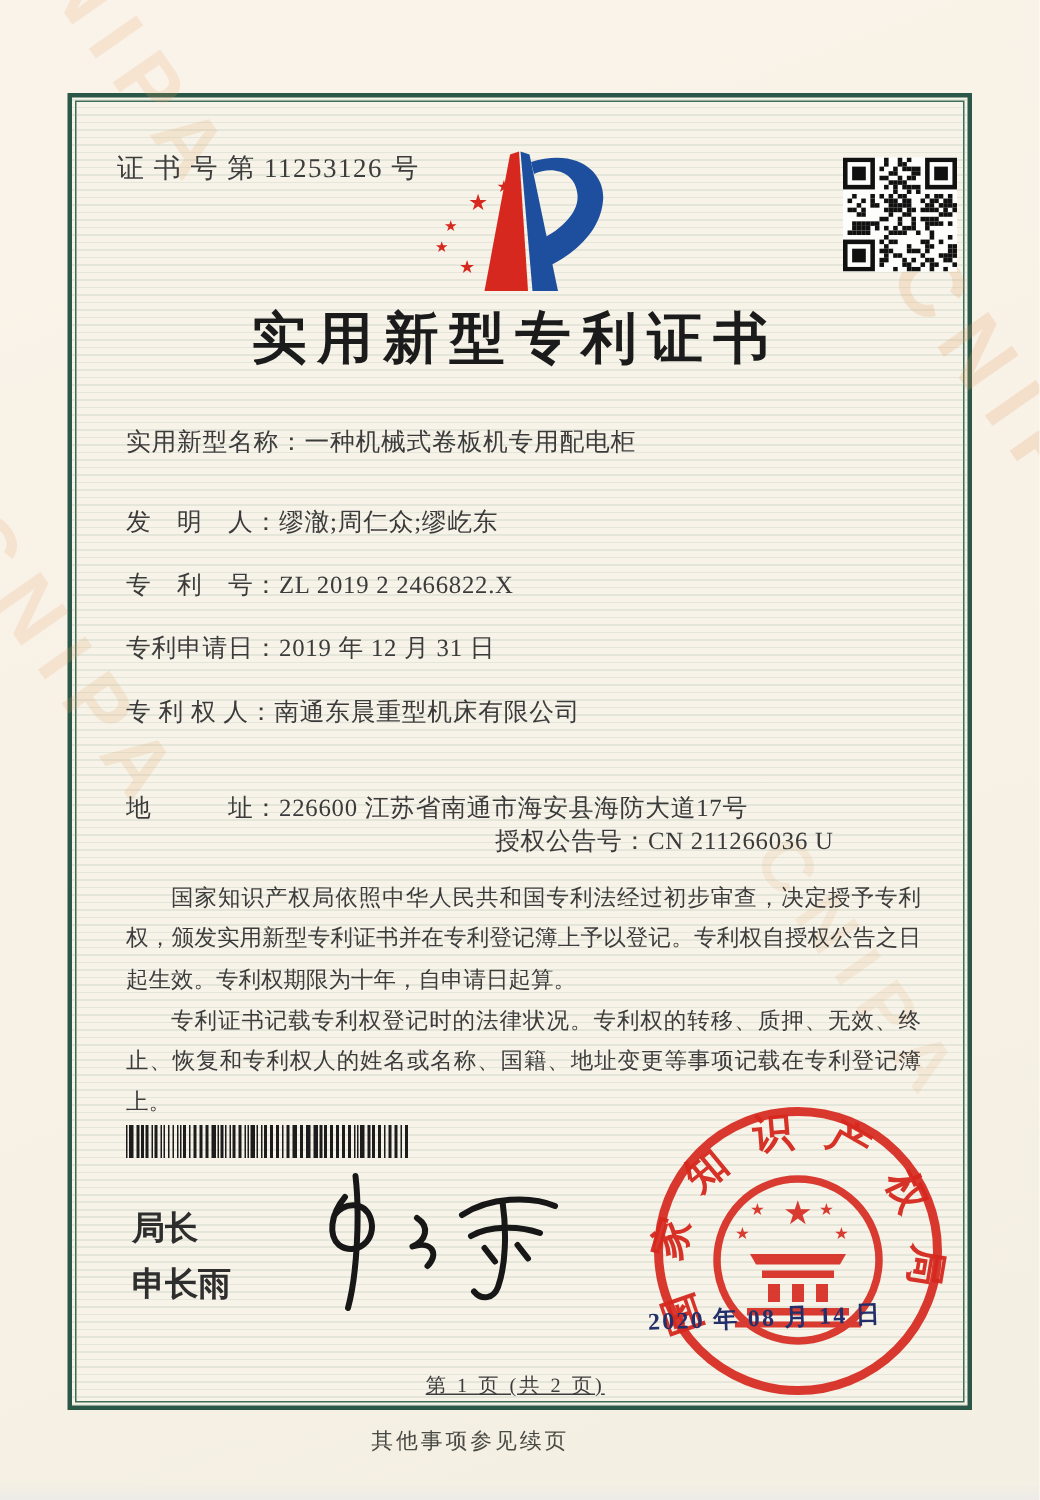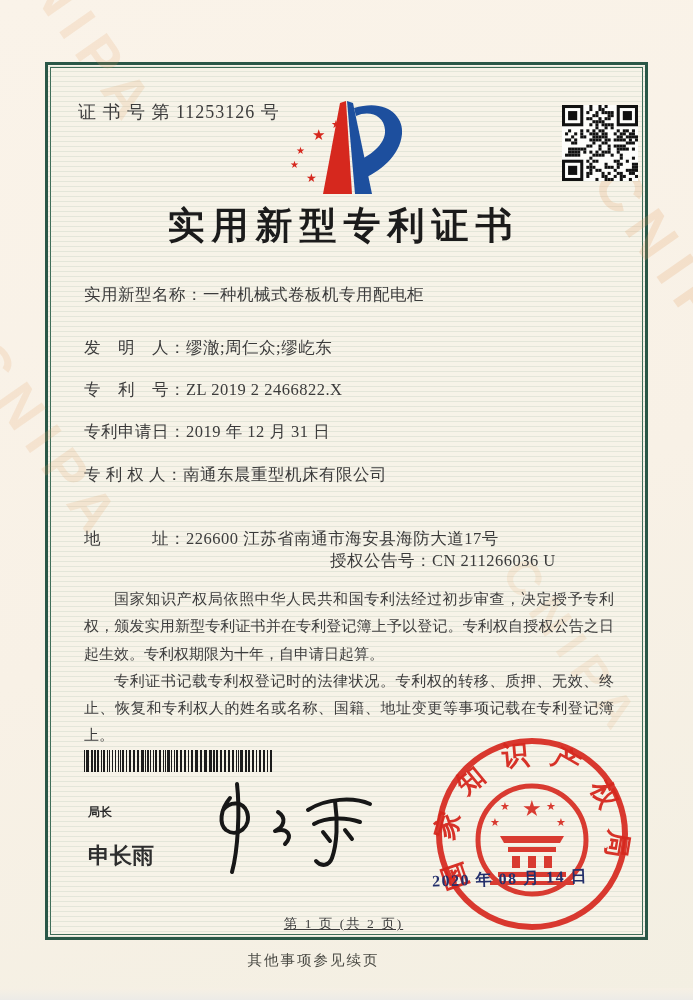--- a/index.html
+++ b/index.html
@@ -35,21 +35,21 @@
   .row .lab{display:inline-block;}
   .r0{top:284px;} .r1{top:337px;} .r2{top:379px;} .r3{top:421px;} .r4{top:464px;} .r5{top:528px;}
   .grant{top:550px;}
   .grant .right{position:absolute;left:246px;top:0;}
   
   .paras{left:84px;top:586px;width:530px;font-size:15px;line-height:1.82;text-align:justify;color:#3c3c3c;}
   .paras p{margin:0;text-indent:2em;}
   
   .barcode{left:84px;top:750px;width:192px;height:22px;}
   
-  .officer-title{left:88px;top:804px;font-size:12px;font-weight:bold;color:#2e2e2e;}
+  .officer-title{left:88px;top:804px;font-size:22px;font-weight:bold;color:#2e2e2e;}
   .officer-name{left:88px;top:841px;font-size:22px;font-weight:bold;color:#2e2e2e;}
   .signature{left:192px;top:778px;width:200px;height:104px;}
   
   .seal{left:430px;top:736px;width:204px;height:196px;}
   .seal-date{left:432px;top:868px;width:205px;font-size:16px;font-weight:bold;color:#232f6b;
     letter-spacing:1.5px;transform:rotate(-2deg);white-space:nowrap;}
   
   .page-indicator{left:45px;width:597px;top:915px;text-align:center;font-size:13.5px;letter-spacing:2px;color:#3d3d3d;text-decoration:underline;}
   .bottom-note{left:0;width:627px;top:951px;text-align:center;font-size:14.5px;letter-spacing:2px;color:#4a4a44;}
 </style>

